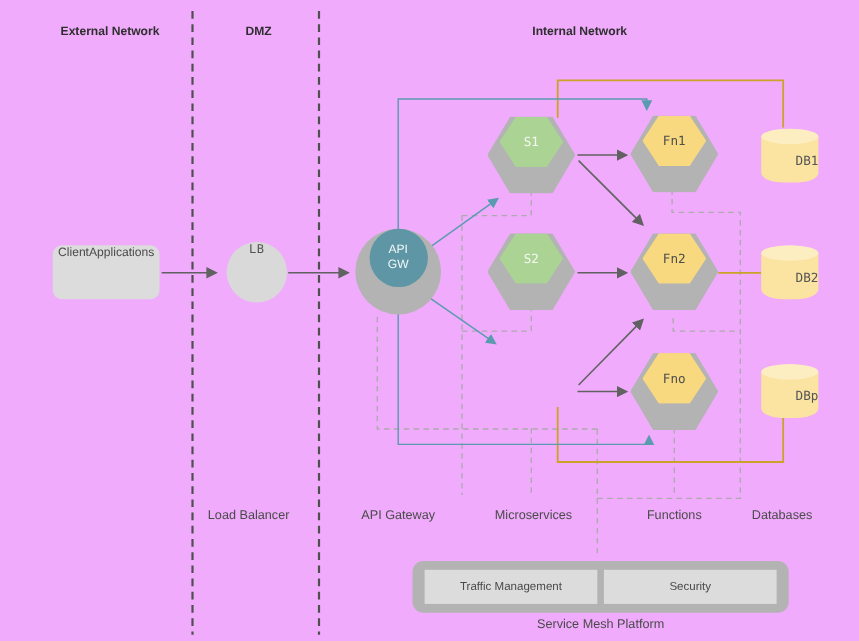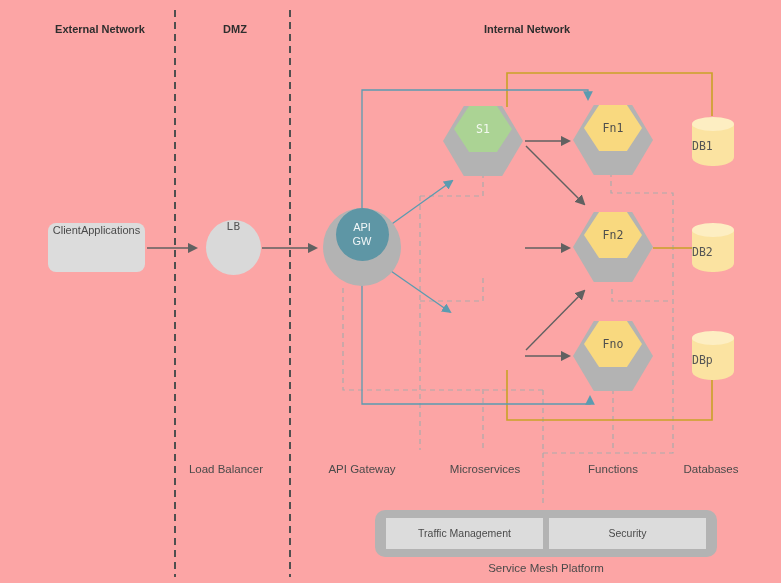--- a/index.html
+++ b/index.html
@@ -1,18 +1,18 @@
 <!DOCTYPE html>
 <html><head>
 <meta charset="utf-8">
 <style>
   * { box-sizing: border-box; margin: 0; padding: 0; }
   html,body { background: #ffffff; }
   body { font-family: "Liberation Sans", sans-serif; }
-  .canvas { position: relative; width: 781px; height: 583px; background: #fca5a5; overflow: hidden; }
+  .canvas { position: relative; width: 781px; height: 583px; background: #f0abfc; overflow: hidden; }
   svg.wires { position: absolute; left: 0; top: 0; }
 
   .abs { position: absolute; }
   .node { position: absolute; display: flex; justify-content: center; text-align: center; }
 
   .zone-title { position: absolute; transform: translateX(-50%); font-size: 11px; font-weight: bold; color: #2e2e2e; white-space: nowrap; }
   .col-label  { position: absolute; transform: translateX(-50%); font-size: 11.5px; color: #4a4a4a; white-space: nowrap; }
 
   .client-box { left: 48px; top: 223px; width: 97px; height: 49px; background: #dcdcdc; border-radius: 8px;
                 color: #4a4a4a; font-size: 11px; line-height: 1.3; flex-direction: row; }
@@ -23,22 +23,22 @@
   .gw-inner { width: 53px; height: 53px; border-radius: 50%; background: #5e96a5; display: flex; align-items: center;
               justify-content: center; color: #f2f7f8; font-size: 11px; line-height: 1.25; text-align: center; }
 
   .hex { clip-path: polygon(0% 50%, 26% 0%, 74% 0%, 100% 50%, 74% 100%, 26% 100%); }
   .hex-outer { width: 80px; height: 70px; background: #b3b3b3; }
   .hex-inner { width: 58px; height: 46px; display: flex; align-items: center; justify-content: center;
                font-family: "DejaVu Sans Mono", monospace; font-size: 11.5px; }
   .hex-green  { background: #abd394; color: #f4f9f1; }
   .hex-yellow { background: #f9d97f; color: #4e4e4e; }
 
-  .cyl { position: absolute; width: 42px; height: 42px; background: #fbe3a1;
-         border-radius: 0 0 20px 20px / 0 0 9px 9px; display: flex; align-items: center; justify-content: flex-start;
+  .cyl { position: absolute; width: 52px; height: 42px; background: #fbe3a1;
+         border-radius: 0 0 20px 20px / 0 0 9px 9px; display: flex; align-items: center; justify-content: flex-end;
          color: #555; font-size: 11.5px; font-family: "DejaVu Sans Mono", monospace; }
   .cyl::before { content: ""; position: absolute; top: -7px; left: 0; width: 100%; height: 14px;
                  border-radius: 50%; background: #fdeec2; }
   .cyl span { position: relative; top: 1px; }
 
   .mesh-outer { left: 375px; top: 510px; width: 342px; height: 47px; background: #b3b3b3; border-radius: 10px;
                 display: flex; align-items: center; gap: 6px; padding: 0 11px; }
   .mesh-box { flex: 1; height: 31px; background: #dcdcdc; display: flex; align-items: center; justify-content: center;
               text-align: center; color: #4a4a4a; font-size: 10.5px; line-height: 1.2; padding: 0 4px; }
 </style>
@@ -113,20 +113,25 @@
     <div class="gw-inner">
       <span><span>API</span><br><span>GW</span></span>
     </div>
   </div>
 
   <div class="node hex hex-outer" style="left:443px; top:106px;">
     <div class="hex hex-inner hex-green">
       <span>S1</span>
     </div>
   </div>
+  <div class="node hex hex-outer" style="left:443px; top:212px;">
+    <div class="hex hex-inner hex-green">
+      <span>S2</span>
+    </div>
+  </div>
 
   <div class="node hex hex-outer" style="left:573px; top:105px;">
     <div class="hex hex-inner hex-yellow">
       <span>Fn1</span>
     </div>
   </div>
   <div class="node hex hex-outer" style="left:573px; top:212px;">
     <div class="hex hex-inner hex-yellow">
       <span>Fn2</span>
     </div>

